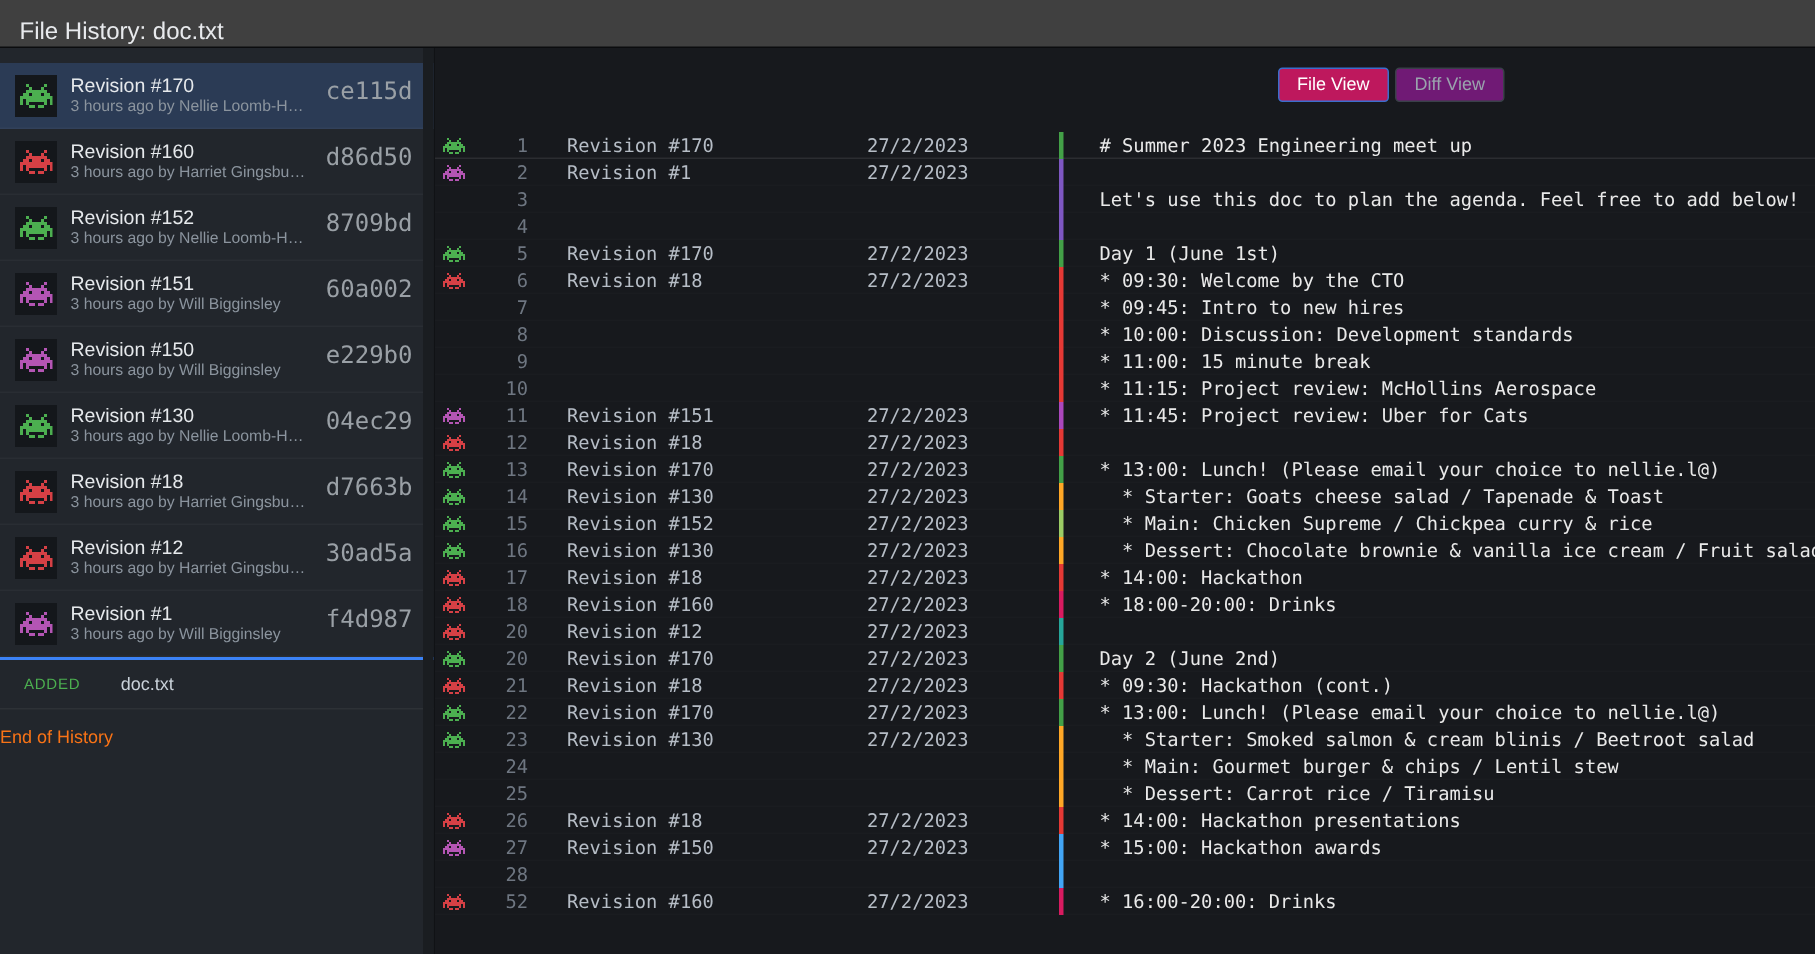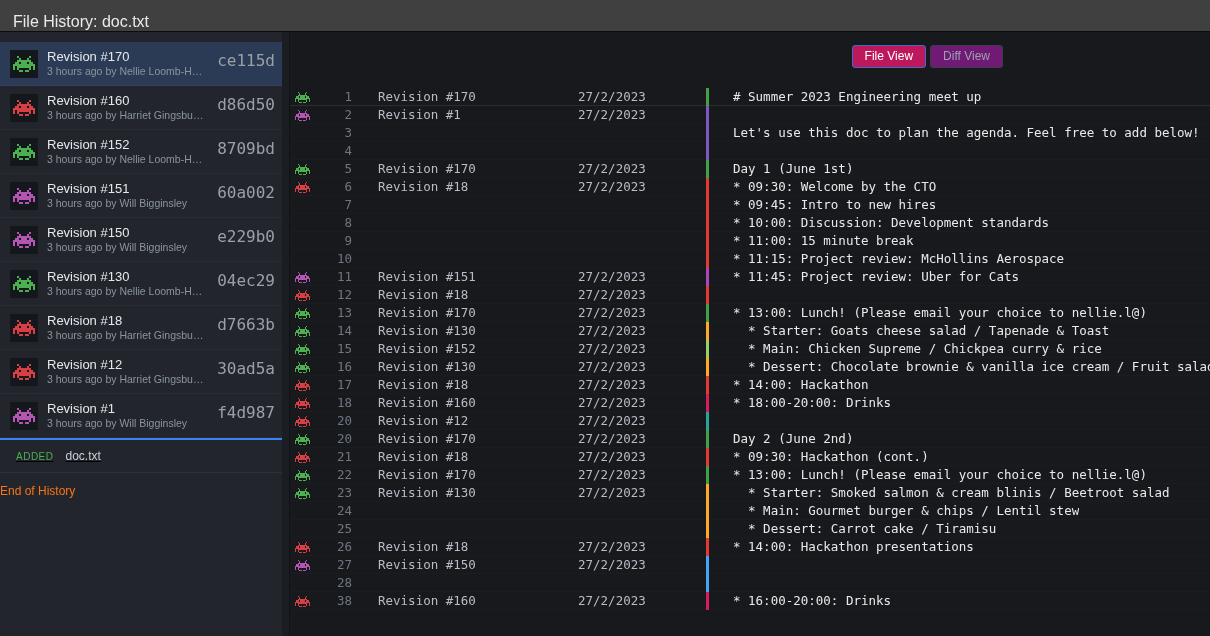--- a/index.html
+++ b/index.html
@@ -41,23 +41,22 @@
   .rev-title{font-size:13px;color:#e6e9ec;line-height:16px;}
   .rev-meta{
     font-size:10.5px;color:#8b949e;line-height:13px;white-space:nowrap;
     overflow:hidden;text-overflow:ellipsis;max-width:158px;
   }
   .rev-hash{
     font-family:"DejaVu Sans Mono","Liberation Mono",monospace;
     font-size:16px;color:#9aa0a6;align-self:flex-start;margin-top:4px;flex:none;
   }
   .added-row{
-    display:flex;align-items:center;gap:12px;padding:9px 14px 9px 16px;
+    display:flex;align-items:center;gap:27px;padding:9px 14px 9px 16px;
     border-bottom:1px solid rgba(255,255,255,.05);
-    text-decoration:underline;
   }
   .added-label{color:#4caf50;font-size:10px;letter-spacing:.5px;}
   .added-file{color:#c9d1d9;font-size:12px;}
   .end-history{text-align:left;color:#f97316;font-size:12px;padding:11px 0;}
   
   .main{flex:1;position:relative;background:#17191d;}
   .toolbar{position:absolute;top:13px;right:207px;display:flex;gap:4px;}
   .btn{
     height:23px;padding:0 12px;font-size:12px;border-radius:3px;
     border:1px solid #3a4049;background:#701a75;color:#9aa3ad;
@@ -1643,21 +1642,21 @@
           <span class="c-date"></span>
           <span class="c-bar" style="background:#ffa726"></span>
           <span class="c-text">  * Main: Gourmet burger &amp; chips / Lentil stew</span>
         </div>
         <div class="brow">
           <span class="c-av"></span>
           <span class="c-num">25</span>
           <span class="c-rev"></span>
           <span class="c-date"></span>
           <span class="c-bar" style="background:#ffa726"></span>
-          <span class="c-text">  * Dessert: Carrot cake / Tiramisu</span>
+          <span class="c-text">  * Dessert: Carrot rice / Tiramisu</span>
         </div>
         <div class="brow">
           <span class="c-av">
             <svg width="15" height="11" viewBox="0 0 11 8" fill="#d64045" shape-rendering="crispEdges">
               <rect x="2" y="0" width="1" height="1"></rect>
               <rect x="8" y="0" width="1" height="1"></rect>
               <rect x="3" y="1" width="1" height="1"></rect>
               <rect x="7" y="1" width="1" height="1"></rect>
               <rect x="2" y="2" width="1" height="1"></rect>
               <rect x="3" y="2" width="1" height="1"></rect>
@@ -1757,20 +1756,21 @@
               <rect x="3" y="7" width="1" height="1"></rect>
               <rect x="4" y="7" width="1" height="1"></rect>
               <rect x="6" y="7" width="1" height="1"></rect>
               <rect x="7" y="7" width="1" height="1"></rect>
             </svg>
           </span>
           <span class="c-num">27</span>
           <span class="c-rev">Revision #150</span>
           <span class="c-date">27/2/2023</span>
           <span class="c-bar" style="background:#42a5f5"></span>
+          <span class="c-text">* 15:00: Hackathon awards</span>
         </div>
         <div class="brow">
           <span class="c-av"></span>
           <span class="c-num">28</span>
           <span class="c-rev"></span>
           <span class="c-date"></span>
           <span class="c-bar" style="background:#42a5f5"></span>
         </div>
         <div class="brow">
           <span class="c-av">
@@ -1816,21 +1816,21 @@
               <rect x="0" y="6" width="1" height="1"></rect>
               <rect x="2" y="6" width="1" height="1"></rect>
               <rect x="8" y="6" width="1" height="1"></rect>
               <rect x="10" y="6" width="1" height="1"></rect>
               <rect x="3" y="7" width="1" height="1"></rect>
               <rect x="4" y="7" width="1" height="1"></rect>
               <rect x="6" y="7" width="1" height="1"></rect>
               <rect x="7" y="7" width="1" height="1"></rect>
             </svg>
           </span>
-          <span class="c-num">38</span>
+          <span class="c-num">52</span>
           <span class="c-rev">Revision #160</span>
           <span class="c-date">27/2/2023</span>
           <span class="c-bar" style="background:#d81b60"></span>
           <span class="c-text">* 16:00-20:00: Drinks</span>
         </div>
       </div>
   </main>
 
 </div>
 

